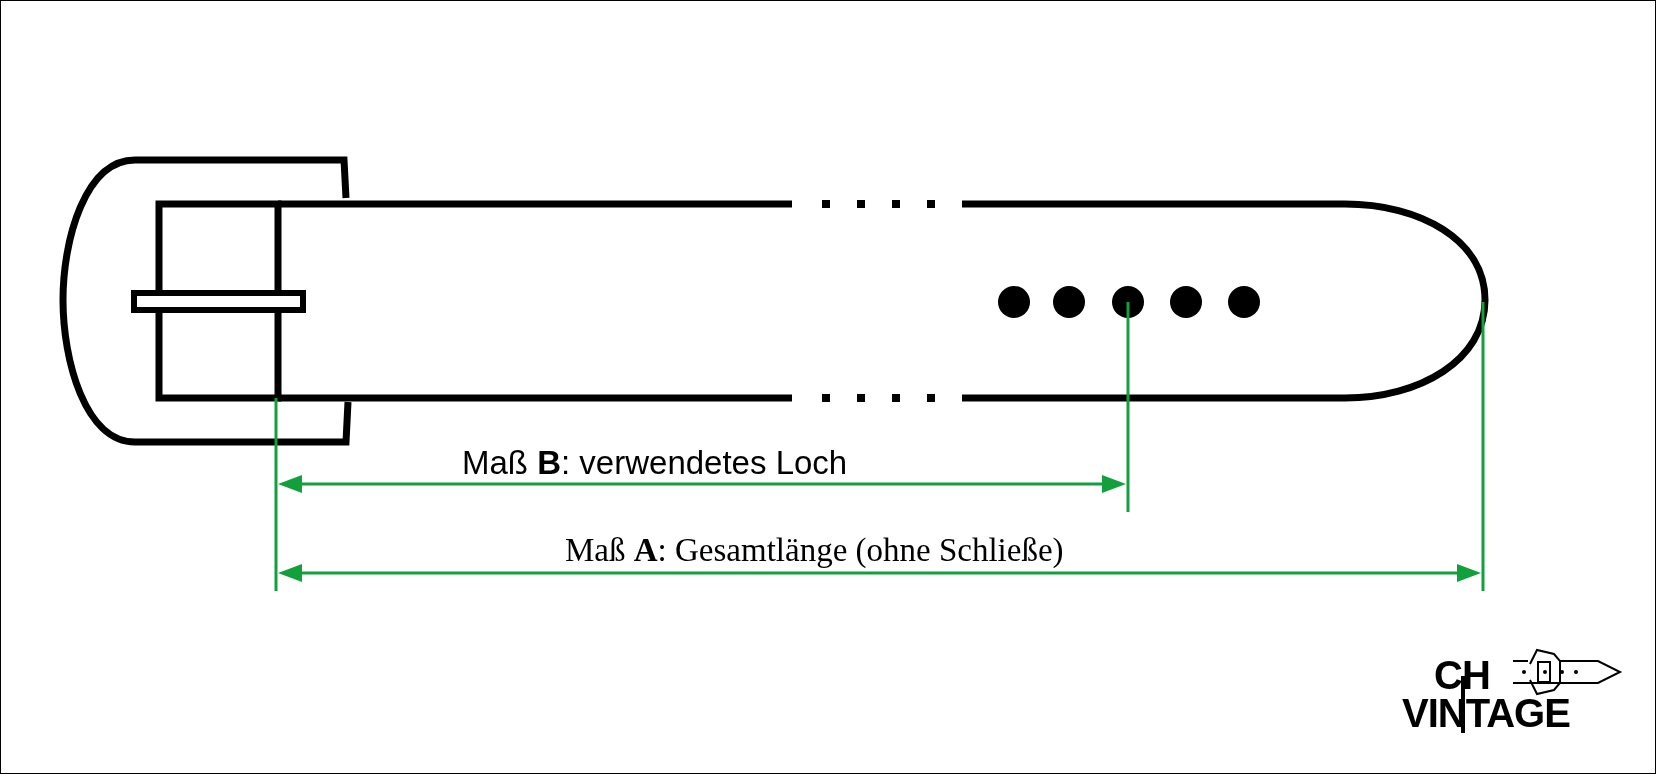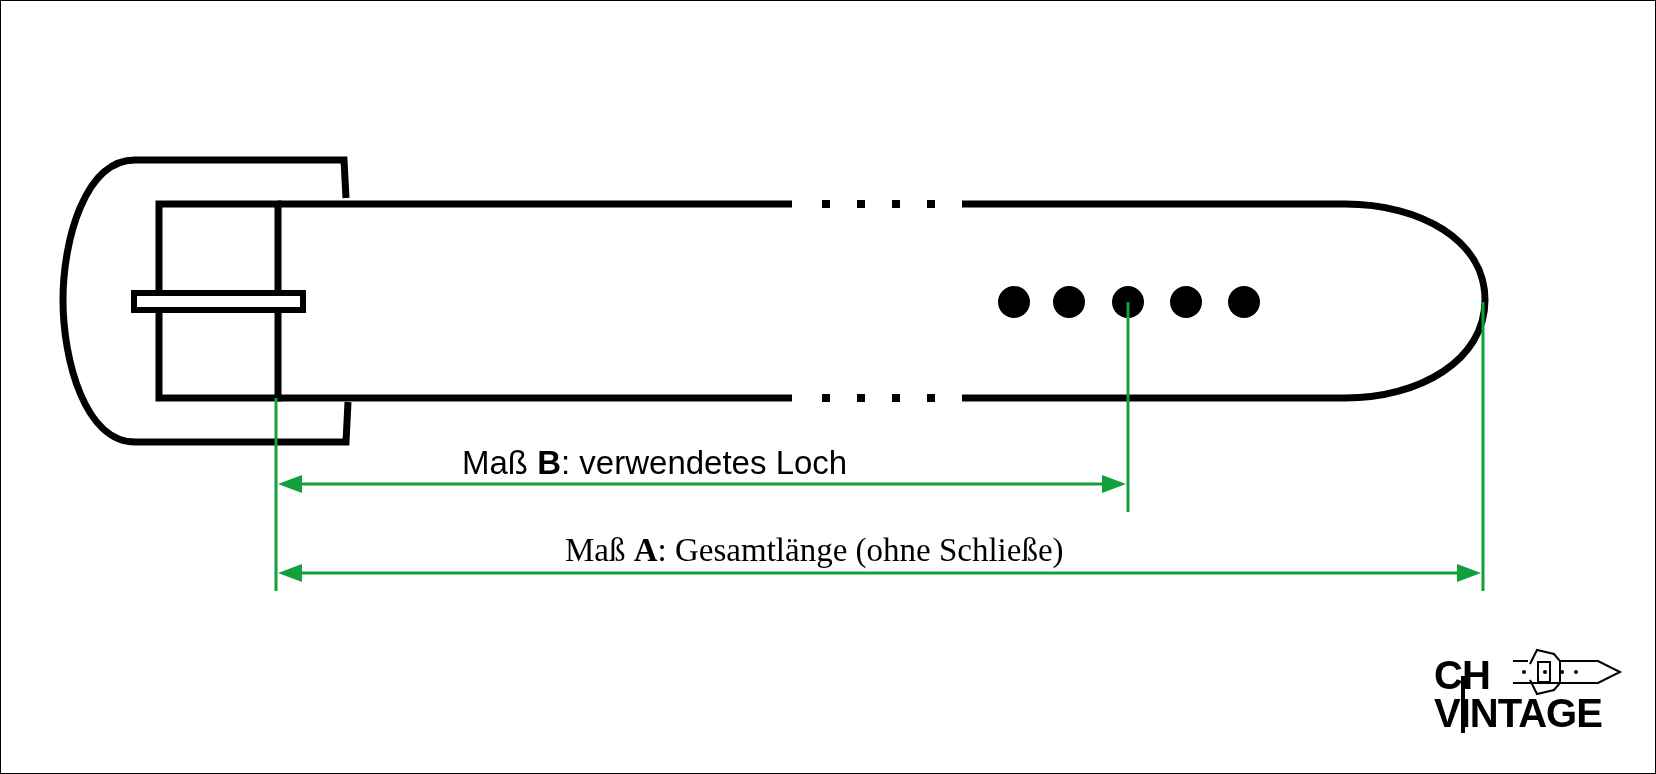--- a/index.html
+++ b/index.html
@@ -83,13 +83,13 @@
 
 <div class="lbl" style="left:462px; top:446px;">
   <span>Maß </span><b>B</b><span>: verwendetes Loch</span>
 </div>
 
 <div class="lbl" style="left:565px; top:534px;font-family:Liberation Serif, serif;">
   <span>Maß </span><b>A</b><span>: Gesamtlänge (ohne Schließe)</span>
 </div>
 
 <div class="logo-text" style="left:1434px; top:655px;">CH</div>
-<div class="logo-text" style="left:1434px; top:693px;">VINTAGE</div>
+<div class="logo-text" style="left:1402px; top:693px;">VINTAGE</div>
 
 </body></html>

